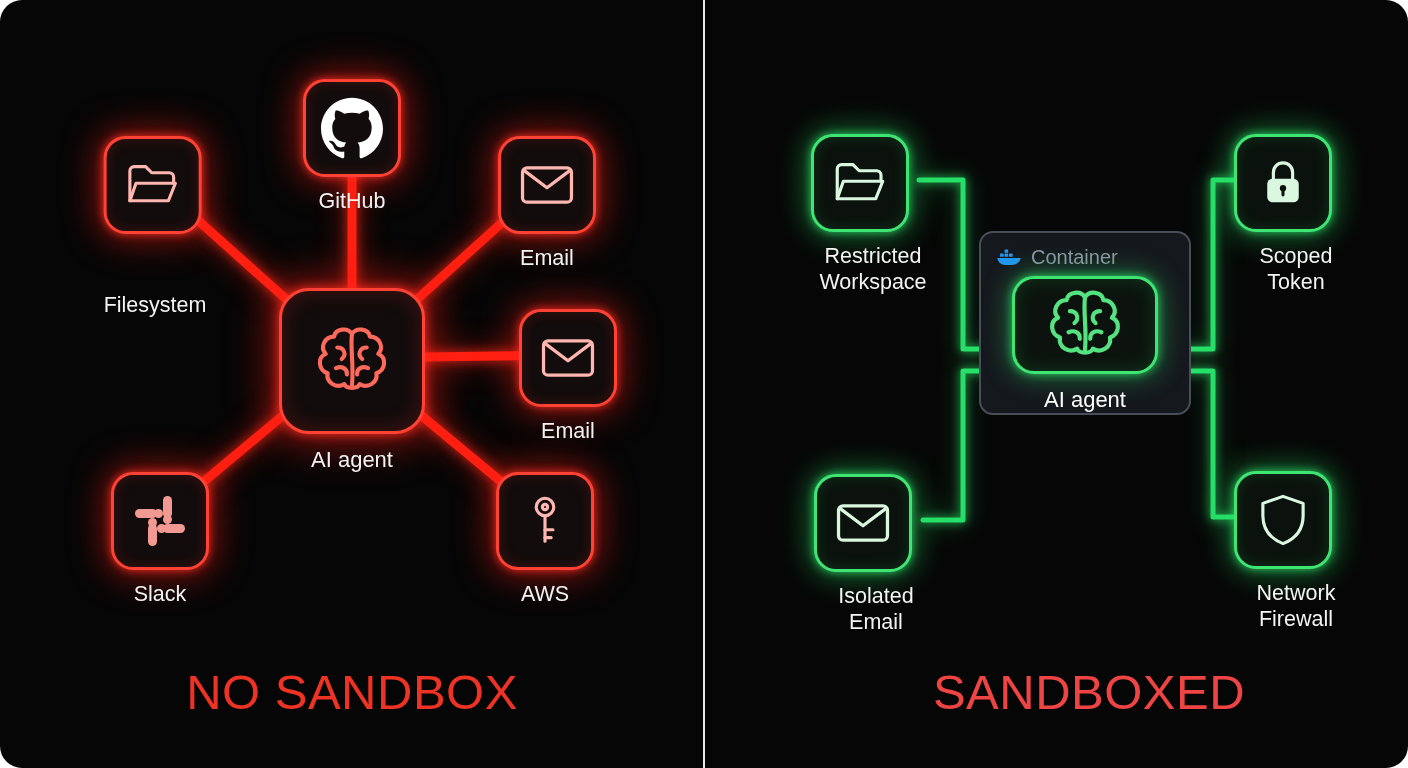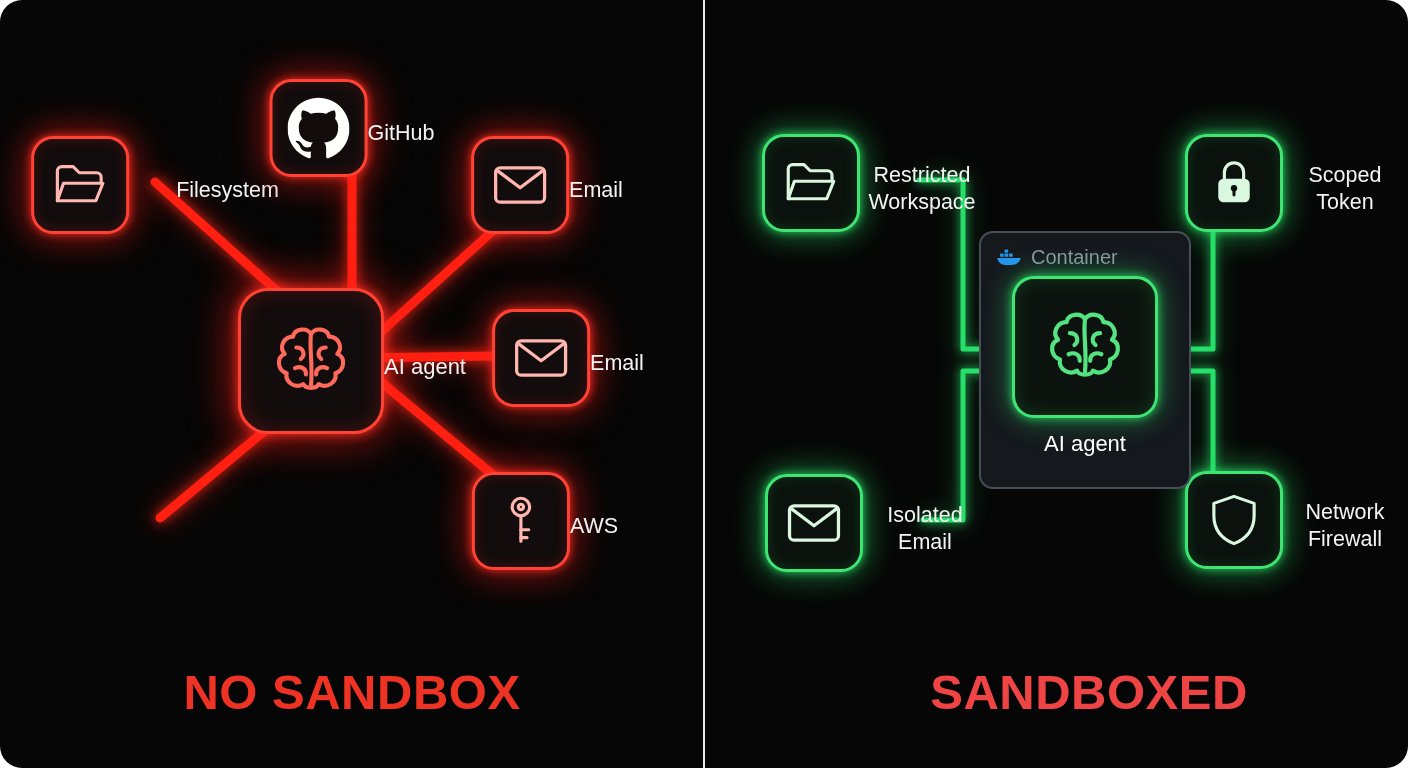--- a/index.html
+++ b/index.html
@@ -7,42 +7,42 @@
   .canvas{position:relative;width:1408px;height:768px;background:#060606;border-radius:22px;overflow:hidden;}
   .panel{position:absolute;top:0;width:704px;height:768px;}
   .panel.left{left:0;}
   .panel.right{left:704px;margin-left:33px;}
   .divider{position:absolute;left:703px;top:0;width:2px;height:768px;background:#e8e8ea;z-index:5;}
 
   .wires{position:absolute;left:0;top:0;z-index:1;}
   .red-glow{filter:drop-shadow(0 0 6px rgba(255,40,25,.85)) drop-shadow(0 0 14px rgba(255,30,18,.45));}
   .green-glow{filter:drop-shadow(0 0 5px rgba(45,225,105,.85)) drop-shadow(0 0 12px rgba(40,220,100,.4));}
 
-  .node{position:absolute;transform:translateX(-50%);display:flex;align-items:center;z-index:2;}
+  .node{position:absolute;transform:translateX(-50%);display:flex;flex-direction:column;z-index:2;}
   .node-box{display:flex;align-items:center;justify-content:center;background:#120c0c;}
   .red-node .node-box{width:92px;height:92px;border-radius:22px;border:3px solid #ff4234;color:#ffb7b0;
     box-shadow:0 0 10px rgba(255,45,35,.9),0 0 34px 6px rgba(255,30,20,.5),inset 0 0 14px rgba(255,45,35,.18);}
   .red-node.agent .node-box{width:140px;height:140px;border-radius:30px;color:#ff6a5c;
     box-shadow:0 0 12px rgba(255,45,35,.95),0 0 40px 8px rgba(255,30,20,.55),inset 0 0 22px rgba(255,45,35,.22);}
   .green-node .node-box{width:92px;height:92px;border-radius:22px;border:3px solid #3fe573;background:#0b120d;color:#d9f8df;
     box-shadow:0 0 10px rgba(45,225,105,.85),0 0 30px 5px rgba(40,220,100,.45),inset 0 0 14px rgba(45,225,105,.16);}
   .node-label{margin-top:11px;color:#f3f3f3;font-size:21.5px;line-height:1.22;text-align:center;white-space:nowrap;}
   .node-label.wrap{white-space:normal;width:124px;}
   .agent .node-label{font-size:22px;margin-top:13px;}
 
-  .container-box{position:absolute;left:946px;top:231px;width:212px;height:258px;z-index:3;
+  .container-box{position:absolute;left:946px;top:231px;width:212px;height:184px;z-index:3;
     background:#15181d;border:2px solid #474e58;border-radius:14px;display:flex;flex-direction:column;align-items:center;box-sizing:border-box;}
   .container-header{align-self:flex-start;display:flex;align-items:center;gap:9px;padding:13px 0 0 15px;}
   .container-header .hdr-label{color:#8b95a1;font-size:20px;}
   .inner-agent{margin-top:7px;width:146px;height:142px;border-radius:22px;border:3px solid #3fe573;background:#0c130e;color:#55e281;
     display:flex;align-items:center;justify-content:center;box-sizing:border-box;
     box-shadow:0 0 10px rgba(45,225,105,.85),0 0 26px 4px rgba(40,220,100,.4),inset 0 0 18px rgba(45,225,105,.18);}
   .inner-agent-label{margin-top:13px;color:#ffffff;font-size:22px;}
 
-  .panel-title{position:absolute;left:0;right:0;bottom:48px;text-align:center;font-size:49px;font-weight:700;letter-spacing:.5px;z-index:2;}
+  .panel-title{position:absolute;left:0;right:0;bottom:48px;text-align:center;font-size:49px;font-weight:400;letter-spacing:.5px;z-index:2;}
   .panel-title.red{color:#ee3223;}
   .panel-title.green{color:#ef4444;}
 
   .icon-lg{width:56px;height:56px;}
   .icon-env{width:58px;height:46px;}
   .icon-brain-lg{width:82px;height:82px;}
   .icon-brain-md{width:84px;height:84px;}
   .icon-github{width:62px;height:62px;}
   .icon-docker{width:26px;height:22px;color:#2496ed;}
 </style>
@@ -110,20 +110,35 @@
     <div class="node red-node" style="left:568px;top:309px;">
       <div class="node-box">
         <svg class="icon-env" viewBox="0 0 64 50" fill="none" stroke="currentColor" stroke-width="3.6" stroke-linejoin="round" stroke-linecap="round">
           <rect x="5" y="6" width="54" height="38" rx="5"></rect>
           <path d="M8 10 L32 28 L56 10"></path>
         </svg>
       </div>
       <div class="node-label">Email</div>
     </div>
 
+    <div class="node red-node" style="left:160px;top:472px;">
+      <div class="node-box">
+        <svg class="icon-lg" viewBox="0 0 56 56" fill="#f29a92">
+          <rect x="31" y="3" width="9" height="22" rx="4.5"></rect>
+          <rect x="31" y="31" width="22" height="9" rx="4.5"></rect>
+          <rect x="16" y="31" width="9" height="22" rx="4.5"></rect>
+          <rect x="3" y="16" width="22" height="9" rx="4.5"></rect>
+          <circle cx="26.5" cy="20.5" r="4.5"></circle>
+          <circle cx="35.5" cy="26.5" r="4.5"></circle>
+          <circle cx="29.5" cy="35.5" r="4.5"></circle>
+          <circle cx="20.5" cy="29.5" r="4.5"></circle>
+        </svg>
+      </div>
+      <div class="node-label">Slack</div>
+    </div>
 
     <div class="node red-node" style="left:545px;top:472px;">
       <div class="node-box">
         <svg class="icon-lg" viewBox="0 0 64 64" fill="none" stroke="currentColor" stroke-width="3.6" stroke-linecap="round">
           <circle cx="32" cy="16" r="10"></circle>
           <circle cx="32" cy="16" r="3"></circle>
           <path d="M32 26 V55"></path>
           <path d="M32 42 h9"></path>
           <path d="M32 51 h7"></path>
         </svg>

